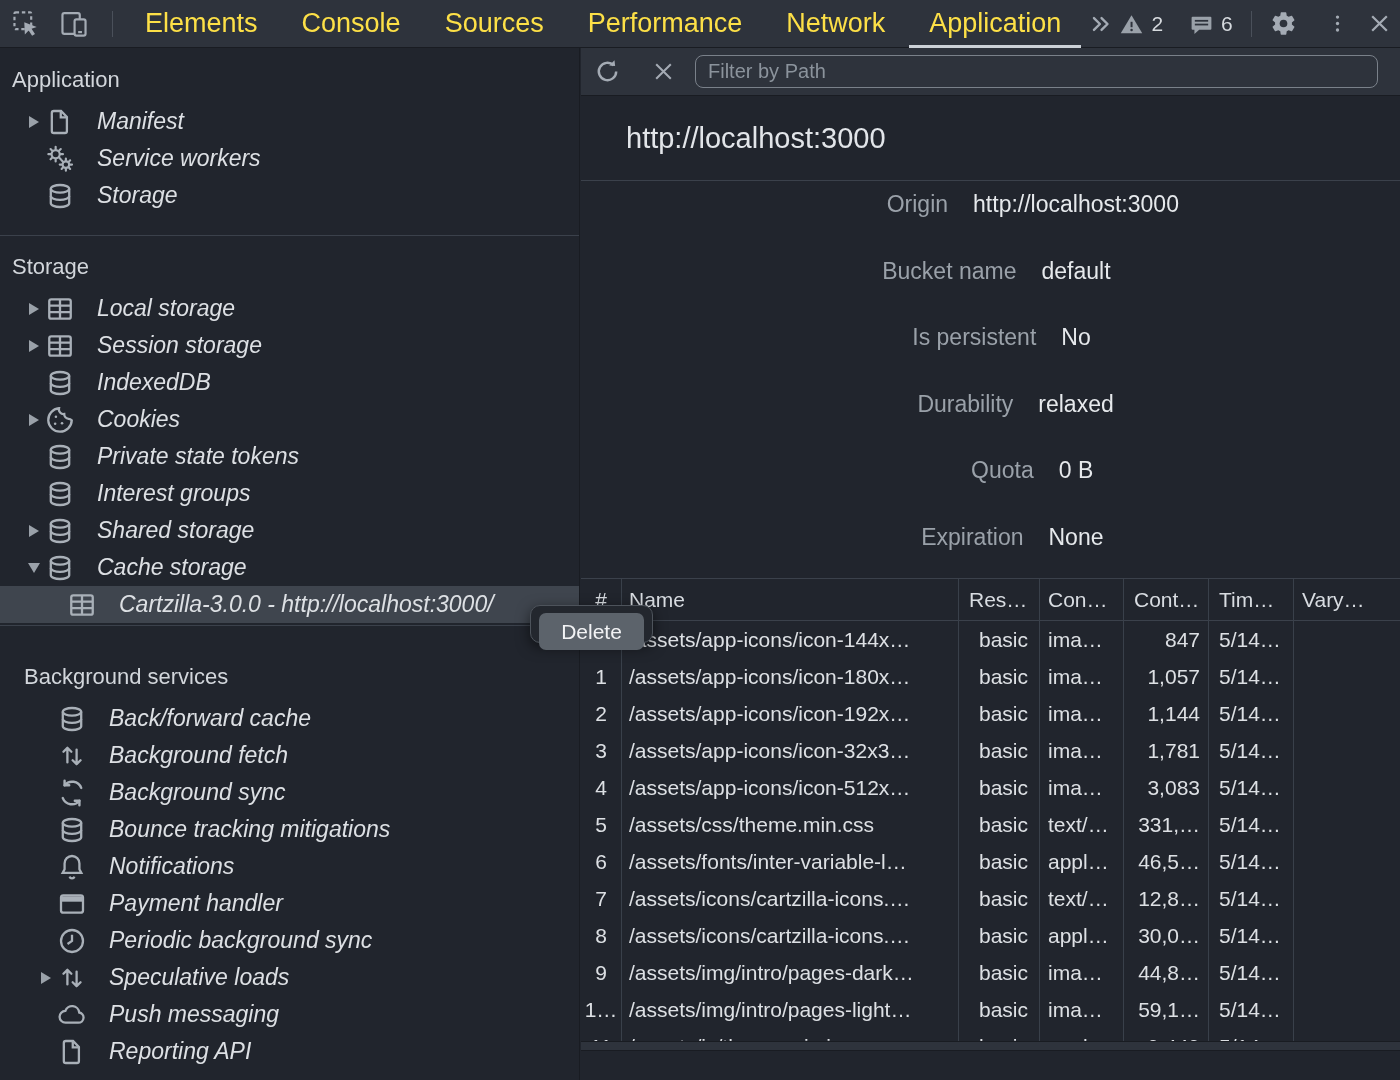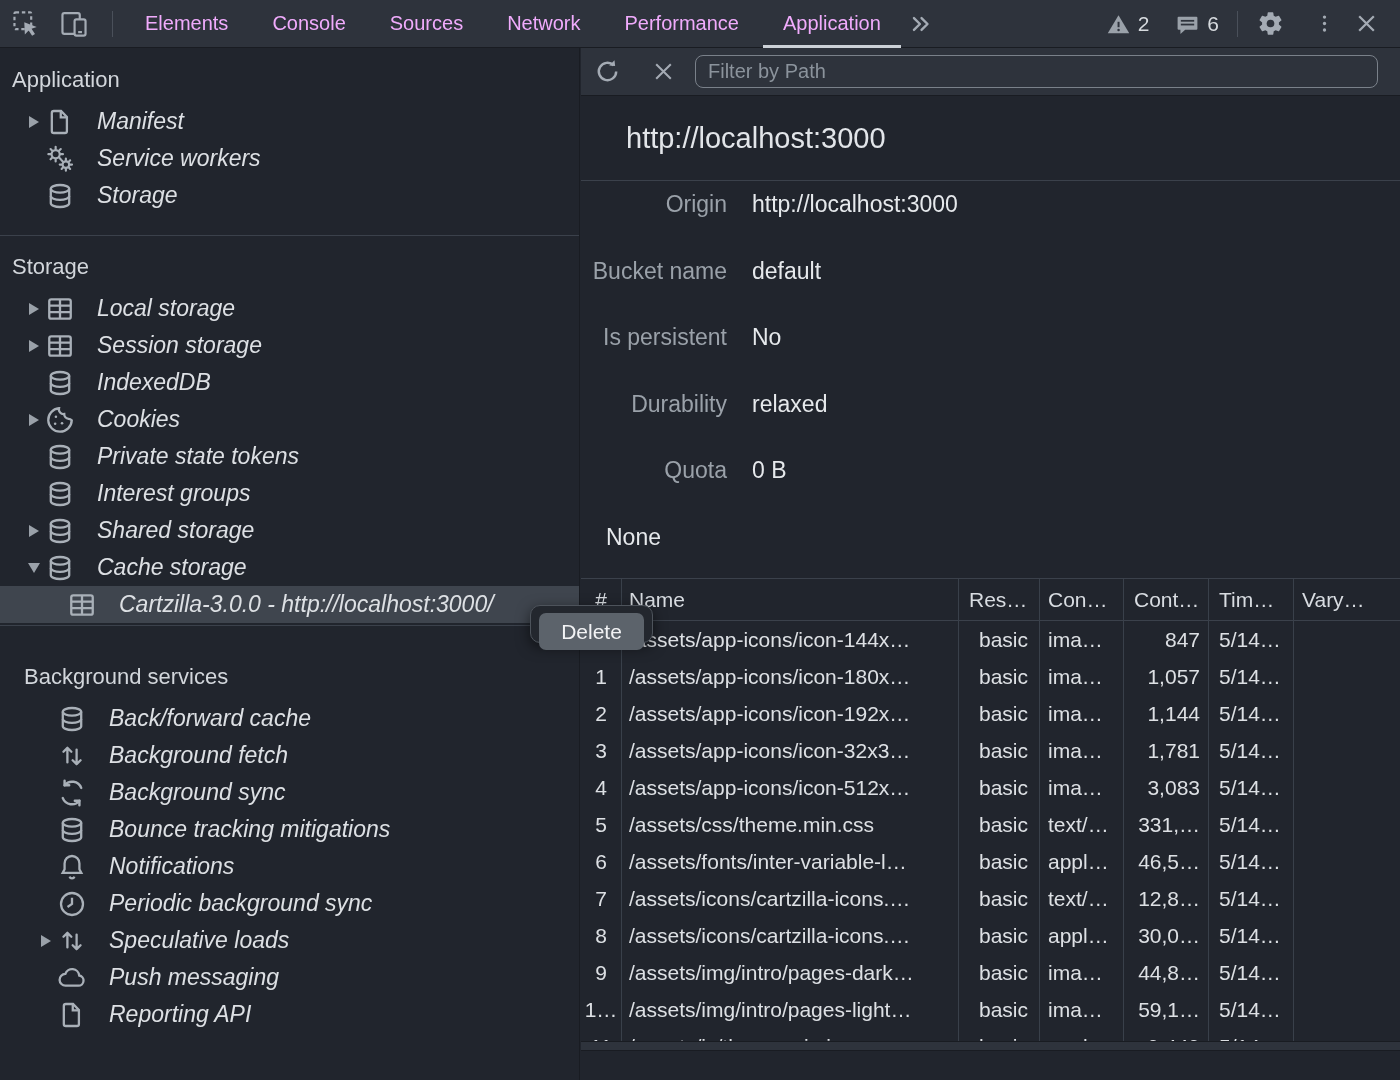--- a/index.html
+++ b/index.html
@@ -7,21 +7,21 @@
   body { background:var(--panel-bg,#21252d); font-family:"Liberation Sans",sans-serif; color:var(--text-primary,#dde0e4); }
   button { background:none; border:none; cursor:pointer; font-family:inherit; }
   svg { display:block; }
 
   .toolbar { position:absolute; top:0; left:0; width:1400px; height:48px; background:var(--toolbar-bg,#2e333c); border-bottom:1px solid #191c22; display:flex; align-items:center; }
   .tbtn { width:36px; height:36px; display:flex; align-items:center; justify-content:center; color:#a4abb4; flex:none; }
   .tb-icons { display:flex; align-items:center; padding-left:8px; gap:12px; }
   .vsep { width:1px; height:26px; background:#4a505a; flex:none; }
   .vsep.left { margin:0 10px 0 20px; }
   .tabs { display:flex; height:48px; align-items:stretch; }
-  .tab { position:relative; display:flex; align-items:center; padding:8px 22px; color:#f0abfc; font-size:20px; }
+  .tab { position:relative; display:flex; align-items:center; padding:8px 22px; color:#fde047; font-size:27px; }
   .tab.active::after { content:""; position:absolute; left:2px; right:2px; bottom:0; height:3px; background:#ccd1d7; }
   .tb-right { margin-left:auto; display:flex; align-items:center; padding-right:16px; }
   .count-group { display:flex; align-items:center; gap:8px; color:#d6dade; font-size:21px; }
   .count-group.warn { margin-right:26px; }
   .count-group.msg { margin-right:10px; }
   .count-group .cicon { width:24px; height:24px; color:#9aa1a9; }
   .vsep.right { margin:0 8px; }
   .tb-right .tbtn { margin-left:6px; }
   #kebab-btn { margin-left:18px; }
 
@@ -42,21 +42,21 @@
 
   .panel-toolbar { position:absolute; left:581px; top:48px; right:0; height:48px; background:var(--toolbar-bg,#2e333c); border-bottom:1px solid #191c22; display:flex; align-items:center;justify-content:center; }
   .panel-toolbar .tbtn:first-child { margin-left:8px; }
   #clear-btn { margin-left:20px; }
   .filter { flex:1; height:33px; margin:0 22px 0 14px; background:transparent; border:1px solid #7a818a; border-radius:8px; color:#dde0e4; padding:0 12px; font-size:20px; outline:none; font-family:inherit; }
   .filter::placeholder { color:#8b939c; }
 
   .origin-head { position:absolute; left:581px; top:96px; right:0; height:85px; border-bottom:1px solid var(--divider,#3b414b); display:flex; align-items:center; padding-left:45px; font-size:29px; color:#e2e5e9; }
 
   .kv { position:absolute; left:581px; top:181px; right:0; height:397px; }
-  .kv-row { height:66.5px; display:flex; padding-top:9px; }
+  .kv-row { height:66.5px; display:flex; padding-top:9px;justify-content:center; }
   .kv-label { width:146px; text-align:right; color:#9aa1a9; font-size:23px; line-height:28px; flex:none; }
   .kv-value { margin-left:25px; color:#e6e9ec; font-size:23px; line-height:28px; }
 
   .grid { position:absolute; left:581px; top:578px; right:0; height:463px; border-top:1px solid var(--divider,#3b414b); overflow:hidden; font-size:21px; }
   .grow { display:grid; grid-template-columns:41px 337px 81px 84px 85px 85px 1fr; }
   .grow.ghead { height:42px; }
   .grow.gbody { height:37px; }
   .gcell { line-height:37px; white-space:nowrap; overflow:hidden; border-right:1px solid #39404a; padding:0 6px; }
   .ghead .gcell { border-bottom:1px solid var(--divider,#3b414b); color:#d8dce1; line-height:41px; }
   .gcell.c0 { text-align:center; padding:0 2px; }
@@ -91,22 +91,22 @@
           <rect x="13.5" y="9" width="9.5" height="14" rx="1.6" fill="#2e333c"></rect>
           <path d="M16.6 20h3.3"></path>
         </svg>
       </button>
     </div>
   <div class="vsep left"></div>
   <div class="tabs" id="tabs">
       <div class="tab">Elements</div>
       <div class="tab">Console</div>
       <div class="tab">Sources</div>
+      <div class="tab">Performance</div>
       <div class="tab">Network</div>
-      <div class="tab">Performance</div>
       <div class="tab active">Application</div>
     </div>
   <button class="tbtn" id="more-tabs">
       <svg width="26" height="26" viewBox="0 0 24 24" fill="none" stroke="currentColor" stroke-width="2.2" stroke-linecap="round" stroke-linejoin="round">
         <path d="M5.5 6.5L11 12l-5.5 5.5M12.5 6.5L18 12l-5.5 5.5"></path>
       </svg>
     </button>
   <div class="tb-right">
     <div class="count-group warn">
       <span class="cicon" id="warn-icon">
@@ -357,20 +357,30 @@
               <path d="M12 3.4a5.8 5.8 0 0 0-5.8 5.8v4.6L4.7 16.6h14.6l-1.5-2.8V9.2A5.8 5.8 0 0 0 12 3.4z"></path>
               <path d="M10.1 19.6a2 2 0 0 0 3.8 0"></path>
             </svg>
           </span>
           <span class="ilabel">Notifications</span>
         </div>
         <div class="item">
           <div class="exp"></div>
           <span class="icon24">
             <svg viewBox="0 0 24 24" fill="none" stroke="currentColor" stroke-width="1.8">
+              <rect x="3.4" y="5.2" width="17.2" height="13.6" rx="1.8"></rect>
+              <rect x="4.1" y="6" width="15.8" height="4.2" fill="currentColor" stroke="none"></rect>
+            </svg>
+          </span>
+          <span class="ilabel">Payment handler</span>
+        </div>
+        <div class="item">
+          <div class="exp"></div>
+          <span class="icon24">
+            <svg viewBox="0 0 24 24" fill="none" stroke="currentColor" stroke-width="1.8">
               <circle cx="12" cy="12" r="8.6"></circle>
               <path d="M12 7.2V12l-3.5 2.3"></path>
             </svg>
           </span>
           <span class="ilabel">Periodic background sync</span>
         </div>
         <div class="item">
           <div class="exp">
             <div class="tri-c"></div>
           </div>
@@ -439,20 +449,21 @@
     </div>
     <div class="kv-row">
       <div class="kv-label">Durability</div>
       <div class="kv-value">relaxed</div>
     </div>
     <div class="kv-row">
       <div class="kv-label">Quota</div>
       <div class="kv-value">0 B</div>
     </div>
     <div class="kv-row">
+      <div class="kv-label">Expiration</div>
       <div class="kv-value">None</div>
     </div>
   </div>
 
 <div class="grid" id="grid">
     <div class="grow ghead">
       <div class="gcell c0">#</div>
       <div class="gcell c1">Name</div>
       <div class="gcell c2">Res…</div>
       <div class="gcell c3">Con…</div>

